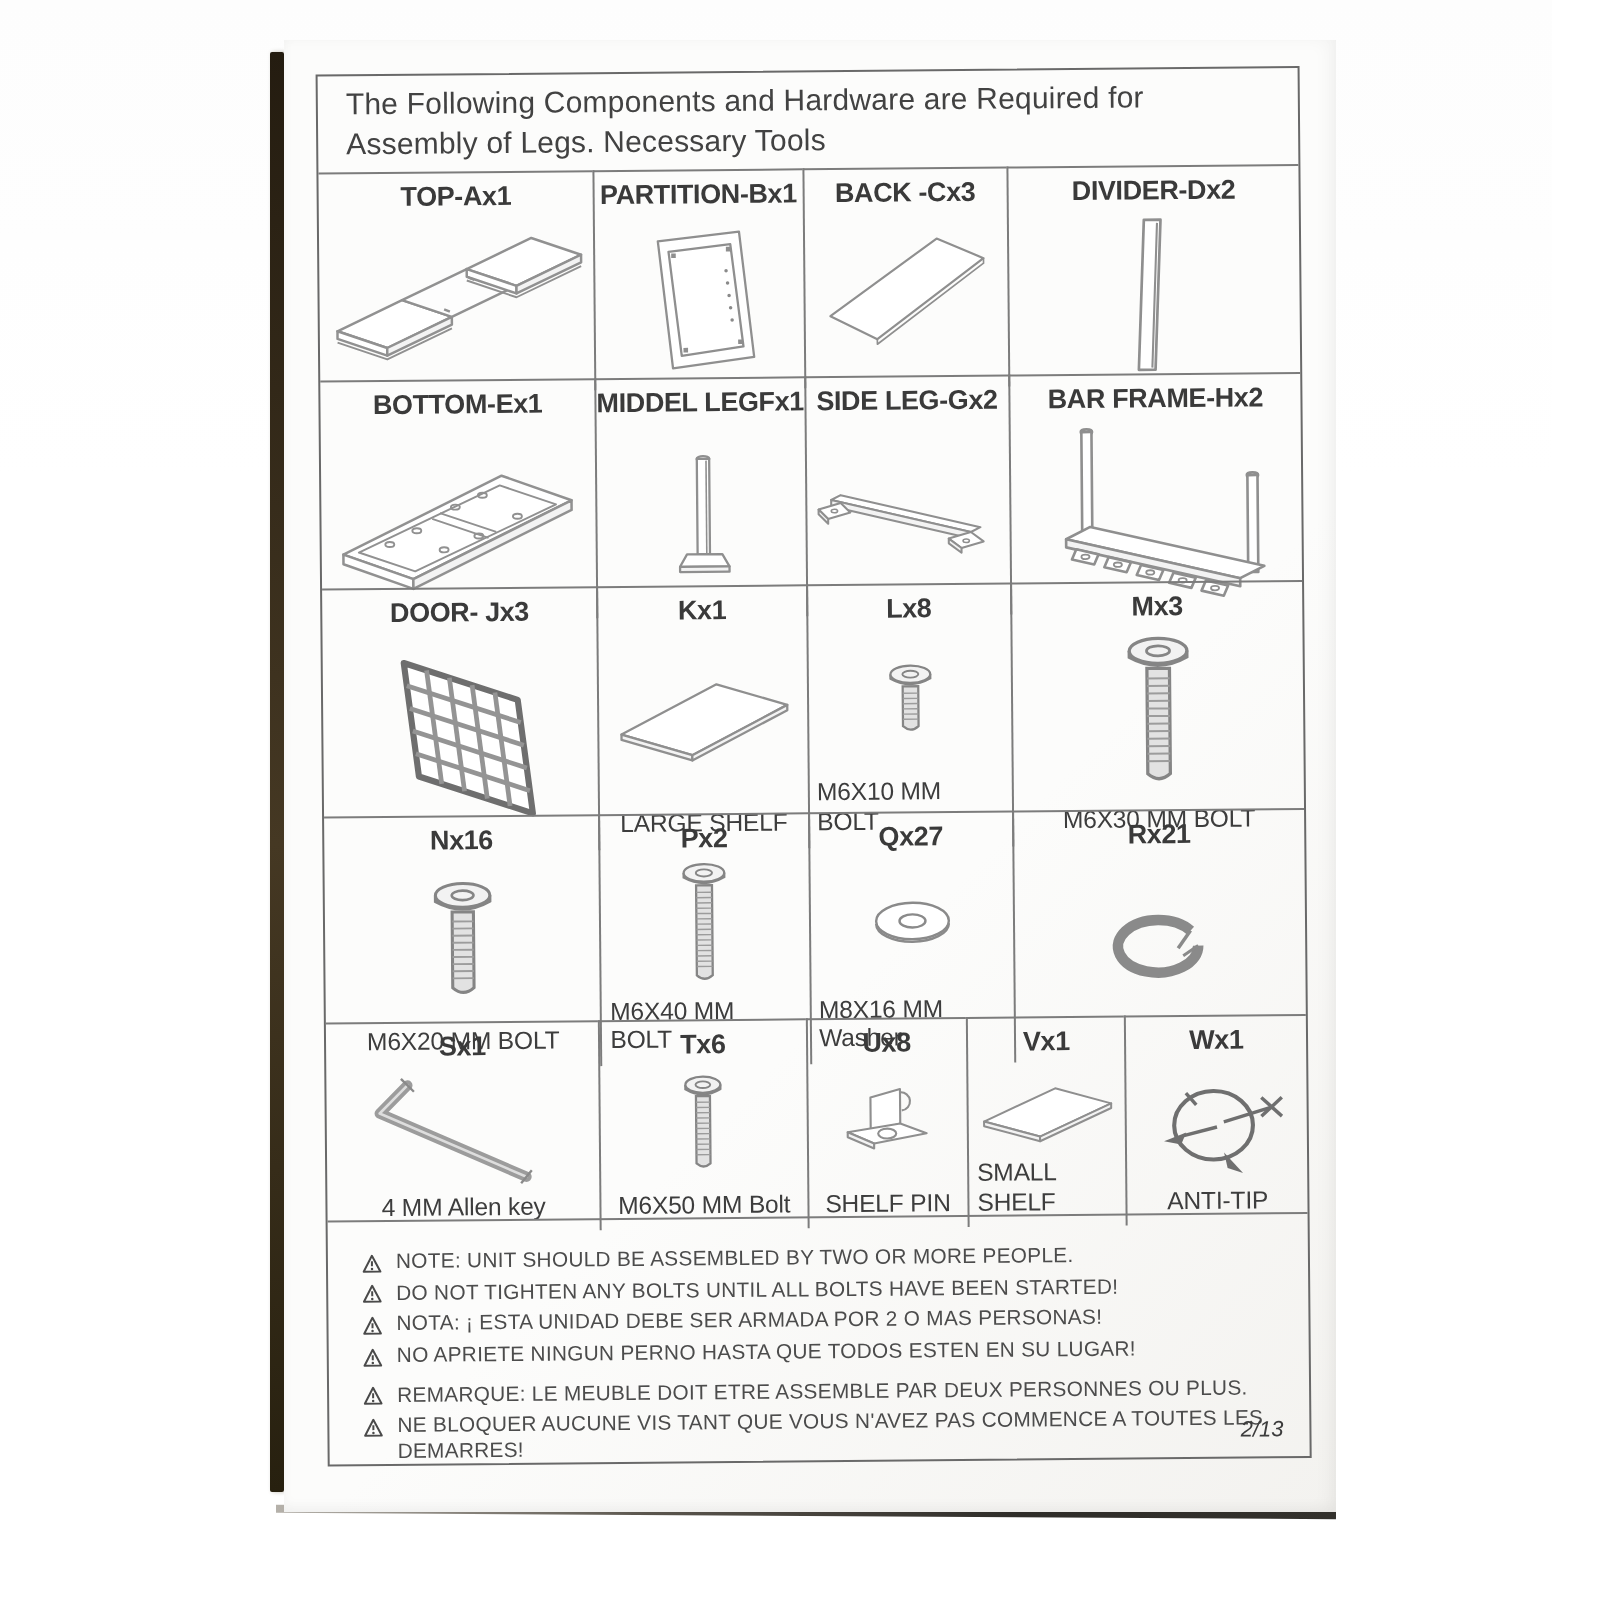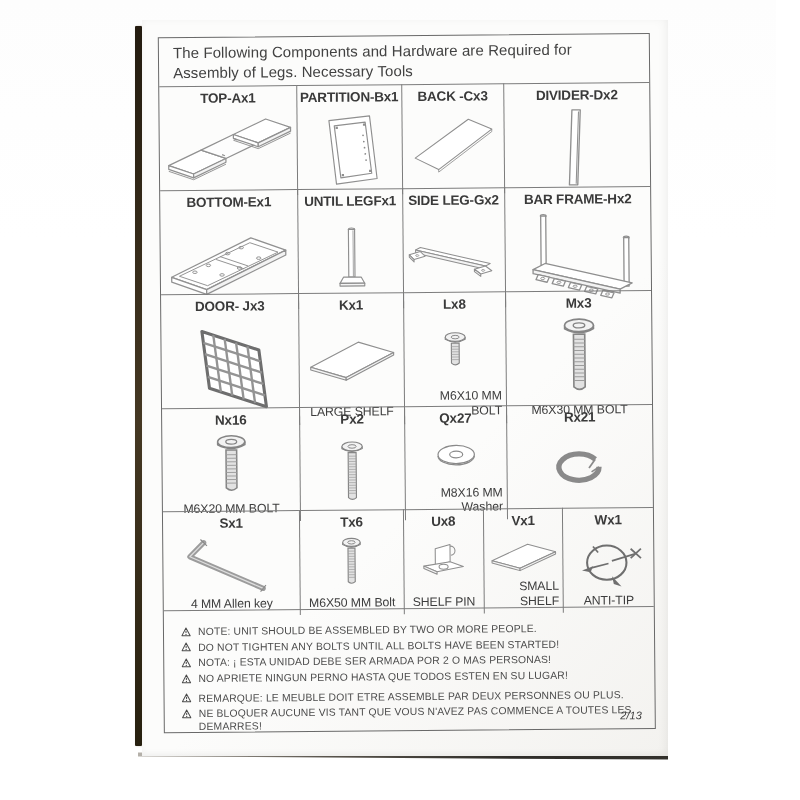--- a/index.html
+++ b/index.html
@@ -13,21 +13,21 @@
   .title-box{height:48px;box-sizing:border-box;padding:5px 26px 4px 14px;font-size:15px;line-height:1.35;color:#424242;letter-spacing:.1px;}
   .grid{display:grid;}
   .cols4{grid-template-columns:28% 21.3% 20.9% 29.8%;}
   .cols5{grid-template-columns:27.8% 21.1% 16.4% 16.2% 18.5%;}
   .r12{height:104px;} .r3{height:114px;} .r4{height:103px;} .r5{height:99px;}
   .cell{border-top:1px solid #7c7c7c;display:flex;flex-direction:column;align-items:center;box-sizing:border-box;padding:3px 2px 2px;min-width:0;}
   .cell + .cell{border-left:1px solid #7c7c7c;}
   .plabel{font-weight:bold;font-size:13.5px;color:#3a3a3a;white-space:nowrap;letter-spacing:-.2px;line-height:17px;}
   .art{flex:1 1 auto;width:100%;display:flex;align-items:center;justify-content:center;min-height:0;}
   .art svg{max-width:96%;max-height:100%;}
-  .psub{font-size:12.3px;color:#3d3d3d;text-align:right;line-height:1.2;padding:0 2px 3px;letter-spacing:-.1px;}
+  .psub{font-size:12.3px;color:#3d3d3d;text-align:left;line-height:1.2;padding:0 2px 3px;letter-spacing:-.1px;}
   .notes{position:relative;border-top:1px solid #7c7c7c;height:122px;box-sizing:border-box;padding:15px 12px 8px 17px;}
   .note-row{display:flex;align-items:flex-start;gap:7px;margin-bottom:3.2px;}
   .note-row.gap{margin-top:7px;}
   .note-text{font-size:10.4px;color:#4c4c4c;letter-spacing:.15px;line-height:12.5px;}
   .warn{flex:0 0 auto;margin-top:.5px;}
   .pagenum{position:absolute;right:13px;bottom:7px;font-size:11px;color:#3c3c3c;font-style:italic;}
   .pen-mark{position:absolute;background:#4e4e4e;border-radius:1px;}
   .pm1{left:641px;top:39px;width:9px;height:2px;transform:rotate(-14deg);}
   .pm2{left:655px;top:34px;width:3px;height:3px;border-radius:50%;}
 </style>
@@ -131,21 +131,21 @@
                       <ellipse cx="78" cy="30" rx="2.3" ry="1.3"></ellipse>
                   <ellipse cx="58" cy="58" rx="2.3" ry="1.3"></ellipse>
                       <ellipse cx="76" cy="51" rx="2.3" ry="1.3"></ellipse>
                   <ellipse cx="96" cy="41" rx="2.3" ry="1.3"></ellipse>
                 </g>
               </g>
             </svg>
               </div>
           </div>
           <div class="cell">
-            <div class="plabel">UNTIL LEGFx1</div>
+            <div class="plabel">MIDDEL LEGFx1</div>
             <div class="art">
                 <svg viewBox="0 0 108 86">
               <g fill="#ffffff" stroke="#8f8f8f" stroke-width="1.3" stroke-linejoin="round">
                 <ellipse cx="55.5" cy="10" rx="3.6" ry="1.6" fill="#f0f0f0"></ellipse>
                 <path d="M52,10 L59,10 L59,64 L52,64 Z"></path>
                 <line x1="57.2" y1="11" x2="57.2" y2="63.5" stroke-width=".9"></line>
                 <path d="M46,64 L66,64 L70,71 L42,71 Z"></path>
                 <path d="M42,71 L42,74 L70,74 L70,71 Z" fill="#f3f3f3"></path>
               </g>
             </svg>
@@ -285,20 +285,21 @@
                 <svg viewBox="0 0 108 80">
               <g stroke="#858585" stroke-width="1.3">
                 <path d="M42.5,10 L42.5,12.5 Q54,19 65.5,12.5 L65.5,10" fill="#e7e7e7"></path>
                 <ellipse cx="54" cy="10" rx="11.5" ry="5" fill="#f2f2f2"></ellipse>
                 <ellipse cx="54" cy="10" rx="4.6" ry="2" fill="none" stroke-width="1.1"></ellipse>
                 <path d="M49.5,17 L58.5,17 L58.5,68 Q54,72 49.5,68 Z" fill="#e2e2e2"></path>
                 <path d="M49.5,21 h9 M49.5,24 h9 M49.5,27 h9 M49.5,30 h9 M49.5,33 h9 M49.5,36 h9 M49.5,39 h9 M49.5,42 h9 M49.5,45 h9 M49.5,48 h9 M49.5,51 h9 M49.5,54 h9 M49.5,57 h9 M49.5,60 h9 M49.5,63 h9" fill="none" stroke="#9c9c9c" stroke-width=".8"></path>
               </g>
             </svg>
               </div>
+            <div class="psub">M6X40 MM BOLT</div>
           </div>
           <div class="cell">
             <div class="plabel">Qx27</div>
             <div class="art">
                 <svg viewBox="0 0 108 52">
               <g stroke="#8a8a8a" stroke-width="1.4" fill="none">
                 <ellipse cx="54" cy="24" rx="21" ry="10.5" fill="#ffffff"></ellipse>
                 <path d="M33,25.5 a21,10.5 0 0 0 42,0"></path>
                 <ellipse cx="54" cy="24" rx="7.5" ry="3.8"></ellipse>
               </g>

